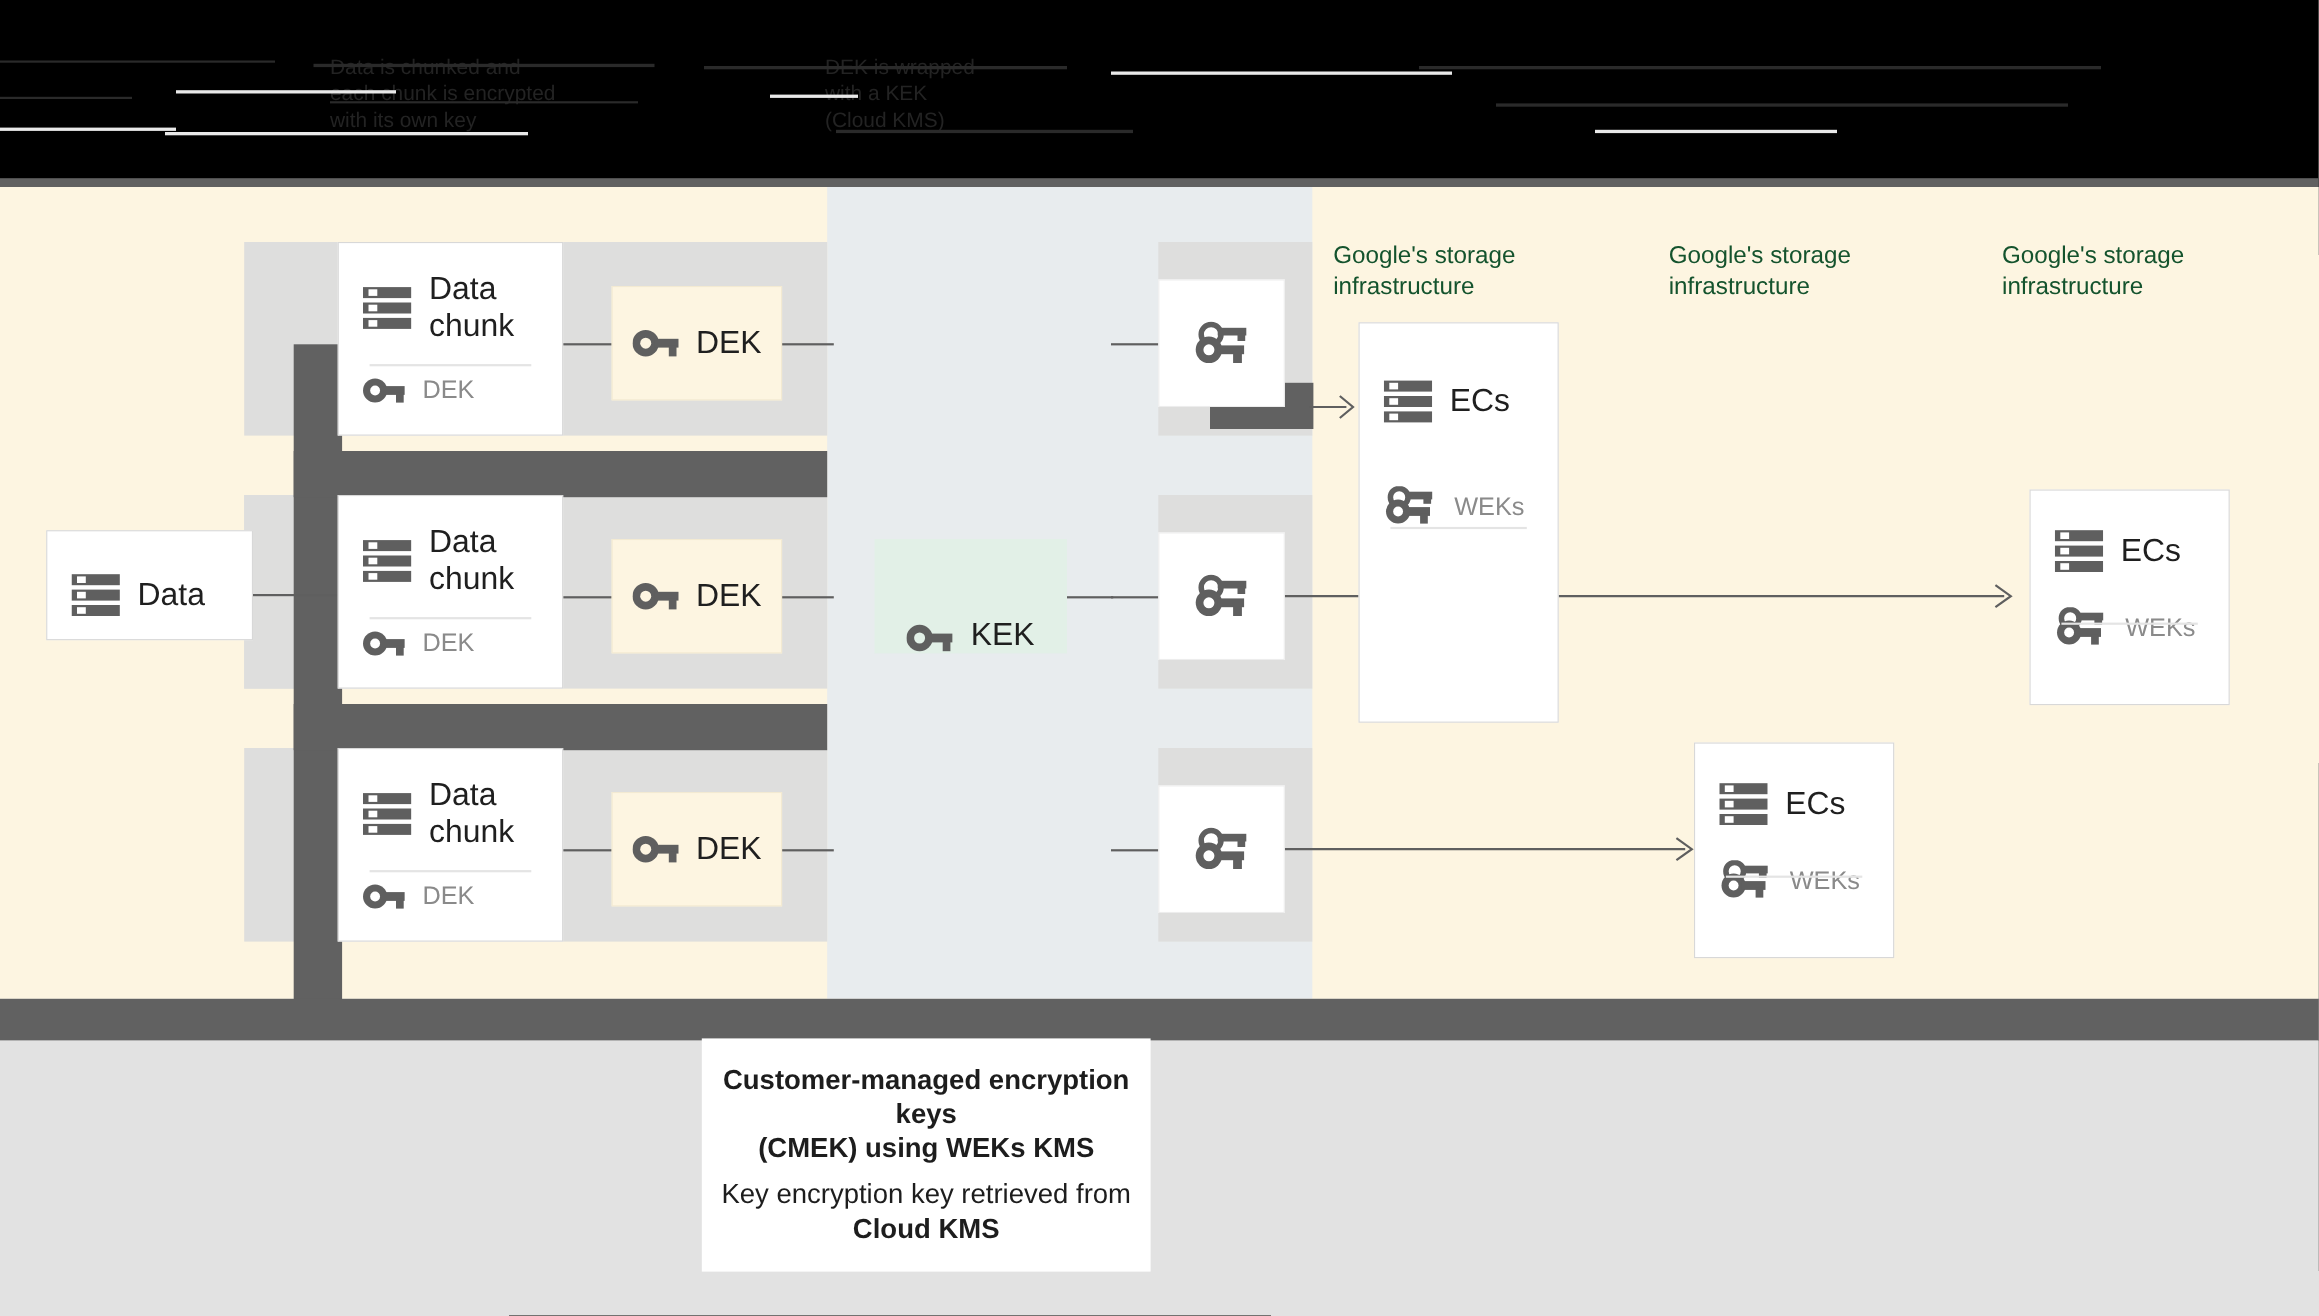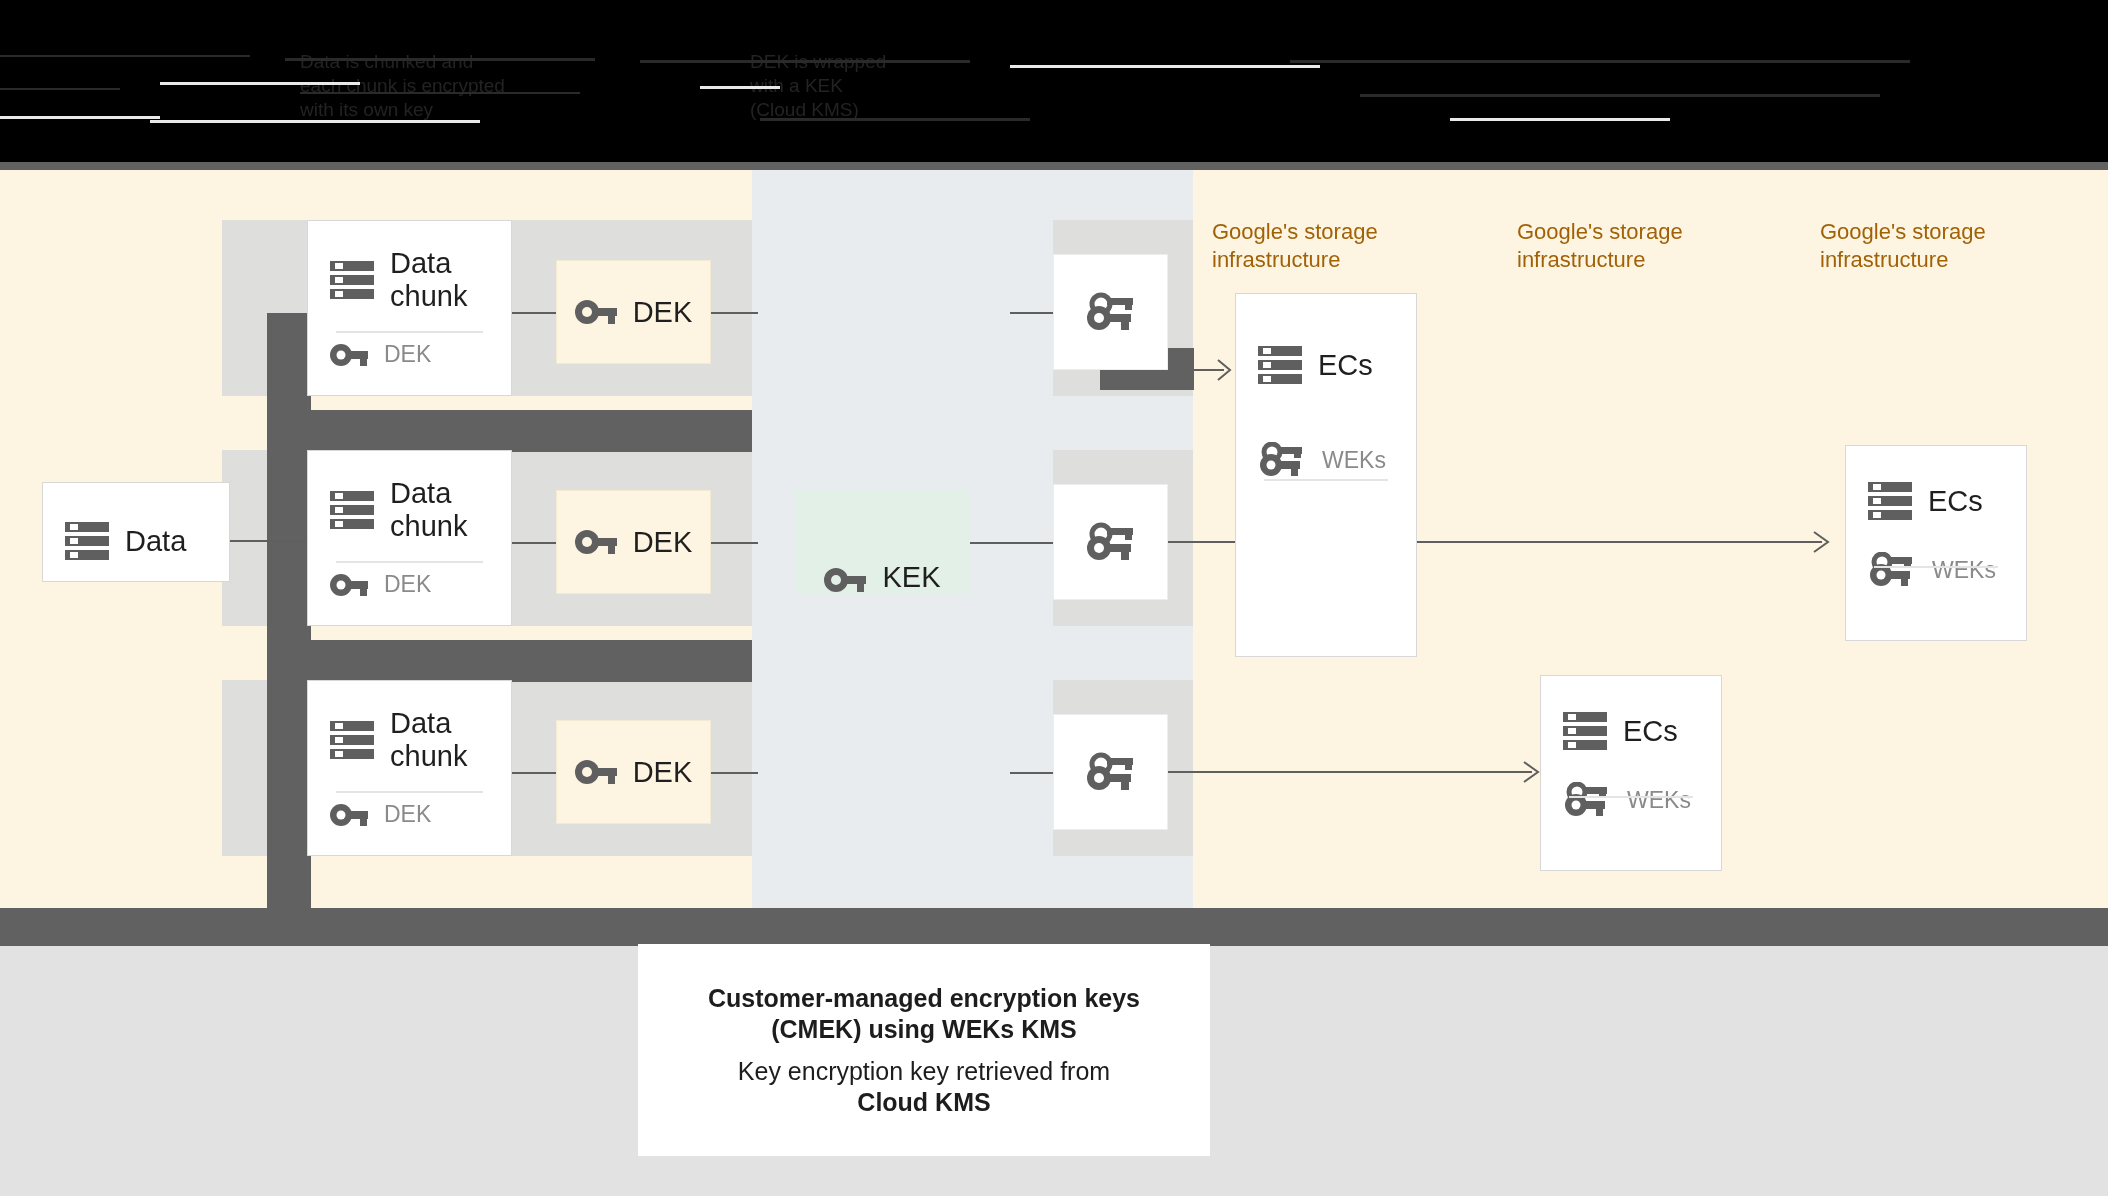--- a/index.html
+++ b/index.html
@@ -38,26 +38,26 @@
   .kbox{position:absolute;background:#fdf5e1;border:1px solid #f3ead2;box-sizing:border-box;
         display:flex;align-items:center;justify-content:center;gap:16px;}
   .kbox .lbl{font-size:29px;color:#1f1f1f;}
   .kekbox{position:absolute;background:#e2f0e7;box-sizing:border-box;
           display:flex;align-items:flex-end;justify-content:center;gap:16px;}
   .kekbox .lbl{font-size:29px;color:#1f1f1f;}
 
   .whitekey{position:absolute;background:#fff;border:1px solid #ededed;box-sizing:border-box;
             display:flex;align-items:center;justify-content:center;}
 
-  .gsi{position:absolute;font-size:22px;line-height:28px;color:#a16207;white-space:pre-line;}
+  .gsi{position:absolute;font-size:22px;line-height:28px;color:#14532d;white-space:pre-line;}
 
   
   .midbar{position:absolute;left:0;top:908px;width:2108px;height:38px;background:#616161;}
   .footer{position:absolute;left:0;top:946px;width:2108px;height:250px;background:#e2e2e2;}
-  .caption{position:absolute;left:638px;top:944px;width:572px;height:212px;background:#fff;
+  .caption{position:absolute;left:638px;top:944px;width:408px;height:212px;background:#fff;
            display:flex;flex-direction:column;align-items:center;justify-content:center;gap:11px;}
   .cap-b{font-size:25px;font-weight:bold;color:#1d1d1d;text-align:center;line-height:31px;}
   .cap-n{font-size:25px;color:#1d1d1d;text-align:center;line-height:31px;}
 
   svg{display:block;}
 </style>
 </head>
 <body>
 
 <div id="page">

